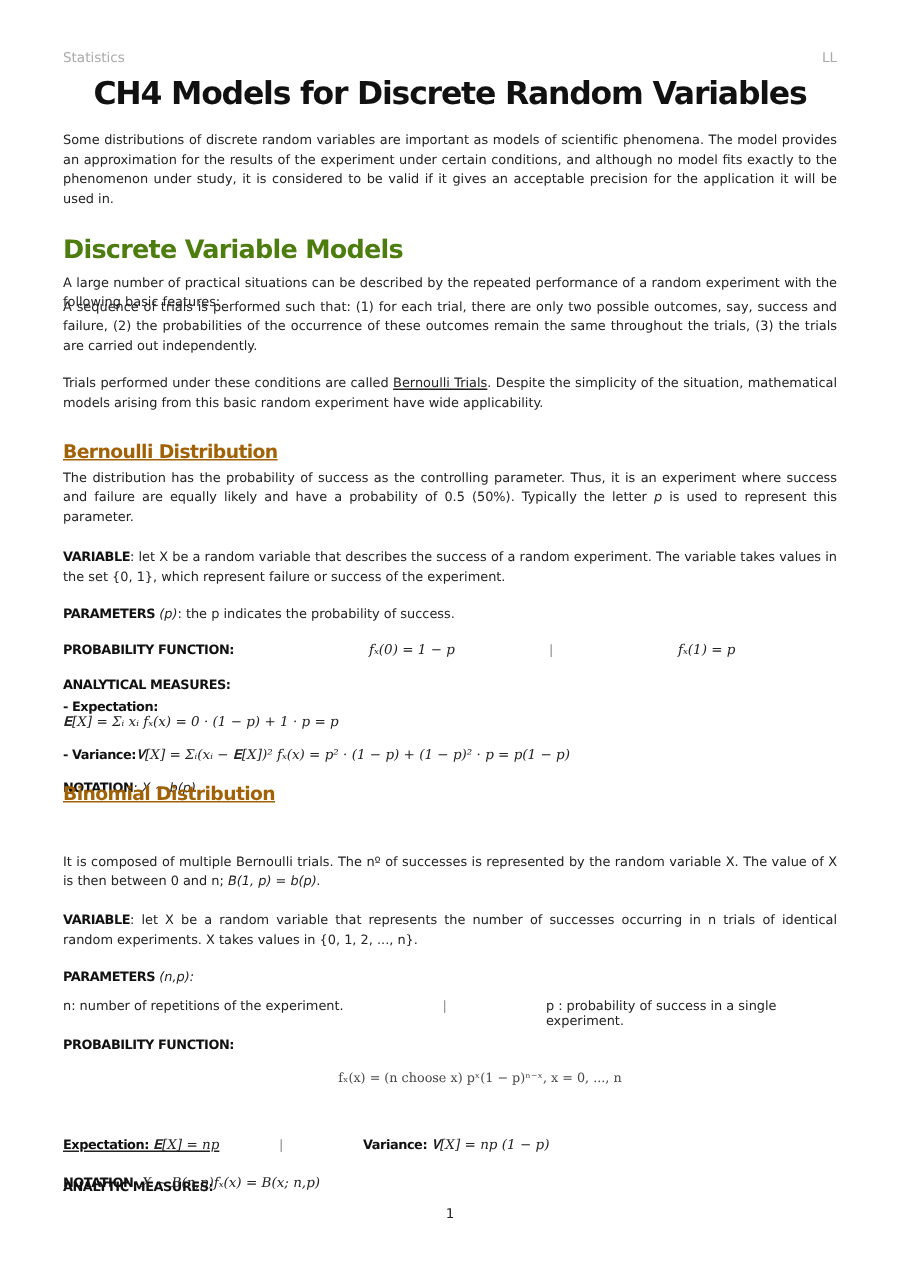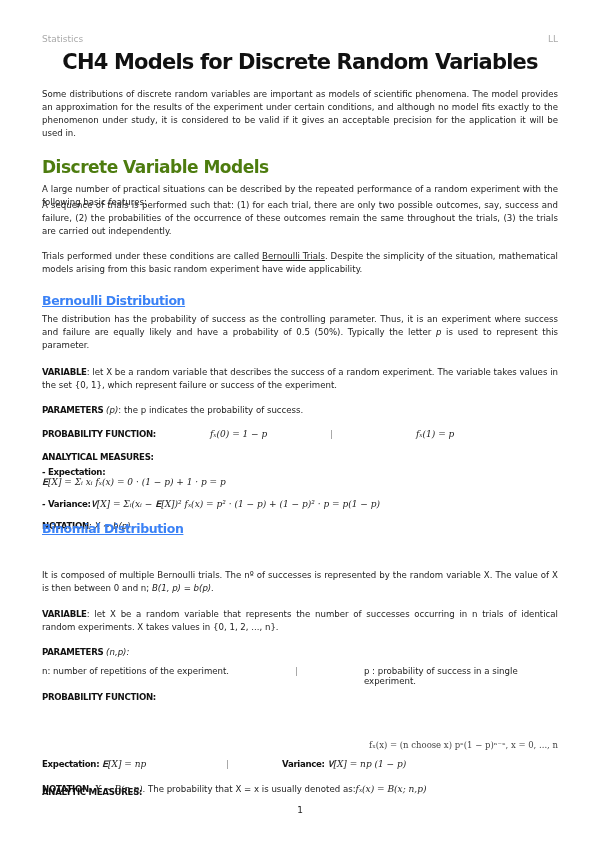--- a/index.html
+++ b/index.html
@@ -3,21 +3,21 @@
 <meta charset="utf-8">
 <style>
   html,body{margin:0;padding:0;background:#fff;}
   body{width:600px;height:848px;position:relative;overflow:hidden;font-family:"DejaVu Sans",sans-serif;color:#222;}
   .hdr{position:absolute;top:34px;font-size:9px;color:#aaa;}
   .hdr.left{left:42px;} .hdr.right{right:42px;}
   h1{position:absolute;top:50px;left:0;width:600px;text-align:center;margin:0;font-size:21px;font-weight:bold;letter-spacing:-0.8px;color:#111;}
   p{margin:0;font-size:8.6px;line-height:13px;text-align:justify;}
   .abs{position:absolute;left:42px;width:516px;}
   h2{margin:0;font-size:17px;font-weight:bold;letter-spacing:-0.5px;color:#4d7c0f;}
-  h3{margin:0;font-size:12.5px;font-weight:bold;letter-spacing:-0.4px;text-decoration:underline;color:#3b82f6;}
+  h3{margin:0;font-size:12.5px;font-weight:bold;letter-spacing:-0.4px;text-decoration:underline;color:#a16207;}
   .lbl{font-weight:bold;letter-spacing:-0.3px;color:#111;}
   .math{font-family:"DejaVu Serif",serif;font-style:italic;font-size:9px;}
   .u{text-decoration:underline;}
   .it{font-style:italic;}
   .row{display:flex;align-items:baseline;font-size:8.6px;}
   .pg{position:absolute;top:805px;left:0;width:600px;text-align:center;font-size:9px;}
   .sep{color:#888;}
   .fn{font-family:"DejaVu Serif",serif;font-size:8.5px;color:#444;}
 </style>
 </head>
@@ -52,21 +52,21 @@
   <p><span>The distribution has the probability of success as the controlling parameter. Thus, it is an experiment where success and failure are equally likely and have a probability of 0.5 (50%). Typically the letter </span><span class="it">p</span><span> is used to represent this parameter.</span></p>
 </div>
 <div class="abs" style="top:366px;">
   <p><span class="lbl">VARIABLE</span><span>: let X be a random variable that describes the success of a random experiment. The variable takes values in the set {0, 1}, which represent failure or success of the experiment.</span></p>
 </div>
 <div class="abs" style="top:404px;">
   <p><span class="lbl">PARAMETERS</span><span class="it"> (p)</span><span>: the p indicates the probability of success.</span></p>
 </div>
 <div class="abs row" style="top:429px;">
   <span class="lbl" style="width:168px;">PROBABILITY FUNCTION:</span>
-  <span class="math" style="width:120px;">fₓ(0) = 1 − p</span>
+  <span class="math" style="width:120px;margin-left:36px;">fₓ(0) = 1 − p</span>
   <span class="sep" style="width:86px;">|</span>
   <span class="math">fₓ(1) = p</span>
 </div>
 <div class="abs" style="top:451px;">
   <p class="lbl">ANALYTICAL MEASURES:</p>
 </div>
 <div class="abs row" style="top:467px;flex-direction:column;">
   <span class="lbl">- Expectation: </span>
   <span class="math">𝐄[X] = Σᵢ xᵢ fₓ(x) = 0 · (1 − p) + 1 · p = p</span>
 </div>
@@ -91,31 +91,30 @@
   <p><span class="lbl">PARAMETERS</span><span class="it"> (n,p):</span></p>
 </div>
 <div class="abs row" style="top:666px;">
   <span style="width:272px;">n: number of repetitions of the experiment.</span>
   <span class="sep" style="width:74px;">|</span>
   <span>p : probability of success in a single experiment.</span>
 </div>
 <div class="abs" style="top:691px;">
   <p class="lbl">PROBABILITY FUNCTION:</p>
 </div>
-<div class="abs" style="top:733px;text-align:right;">
+<div class="abs" style="top:706px;text-align:center;">
   <span class="fn" style="margin-left:40px;">fₓ(x) = (n choose x) pˣ(1 − p)ⁿ⁻ˣ,    x = 0, ..., n</span>
 </div>
 <div class="abs" style="top:768px;margin-top:18px;">
   <p class="lbl">ANALYTIC MEASURES:</p>
 </div>
 <div class="abs row" style="top:759px;">
-  <span style="width:184px;"><span class="lbl">Expectation: </span><span class="math">𝐄[X] = np</span></span>
+  <span style="width:144px;text-decoration:underline;"><span class="lbl">Expectation: </span><span class="math">𝐄[X] = np</span></span>
   <span class="sep" style="width:56px;">|</span>
   <span><span class="lbl">Variance: </span><span class="math">𝐕[X] = np (1 − p)</span></span>
 </div>
 <div class="abs row" style="top:784px;">
   <span class="lbl">NOTATION</span>
   <span class="math">: X ~ B(n,p)</span>
-  <span>. The probability that X = x is usually denoted as: </span>
   <span class="math">fₓ(x) = B(x; n,p)</span>
 </div>
 
 <div class="pg">1</div>
 
 </body></html>

